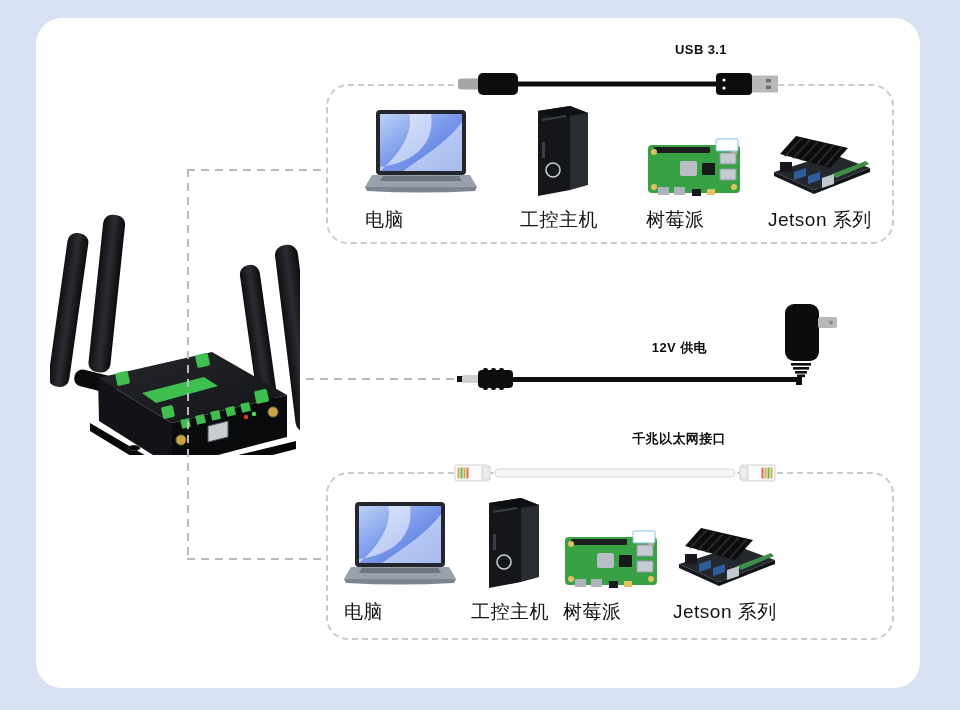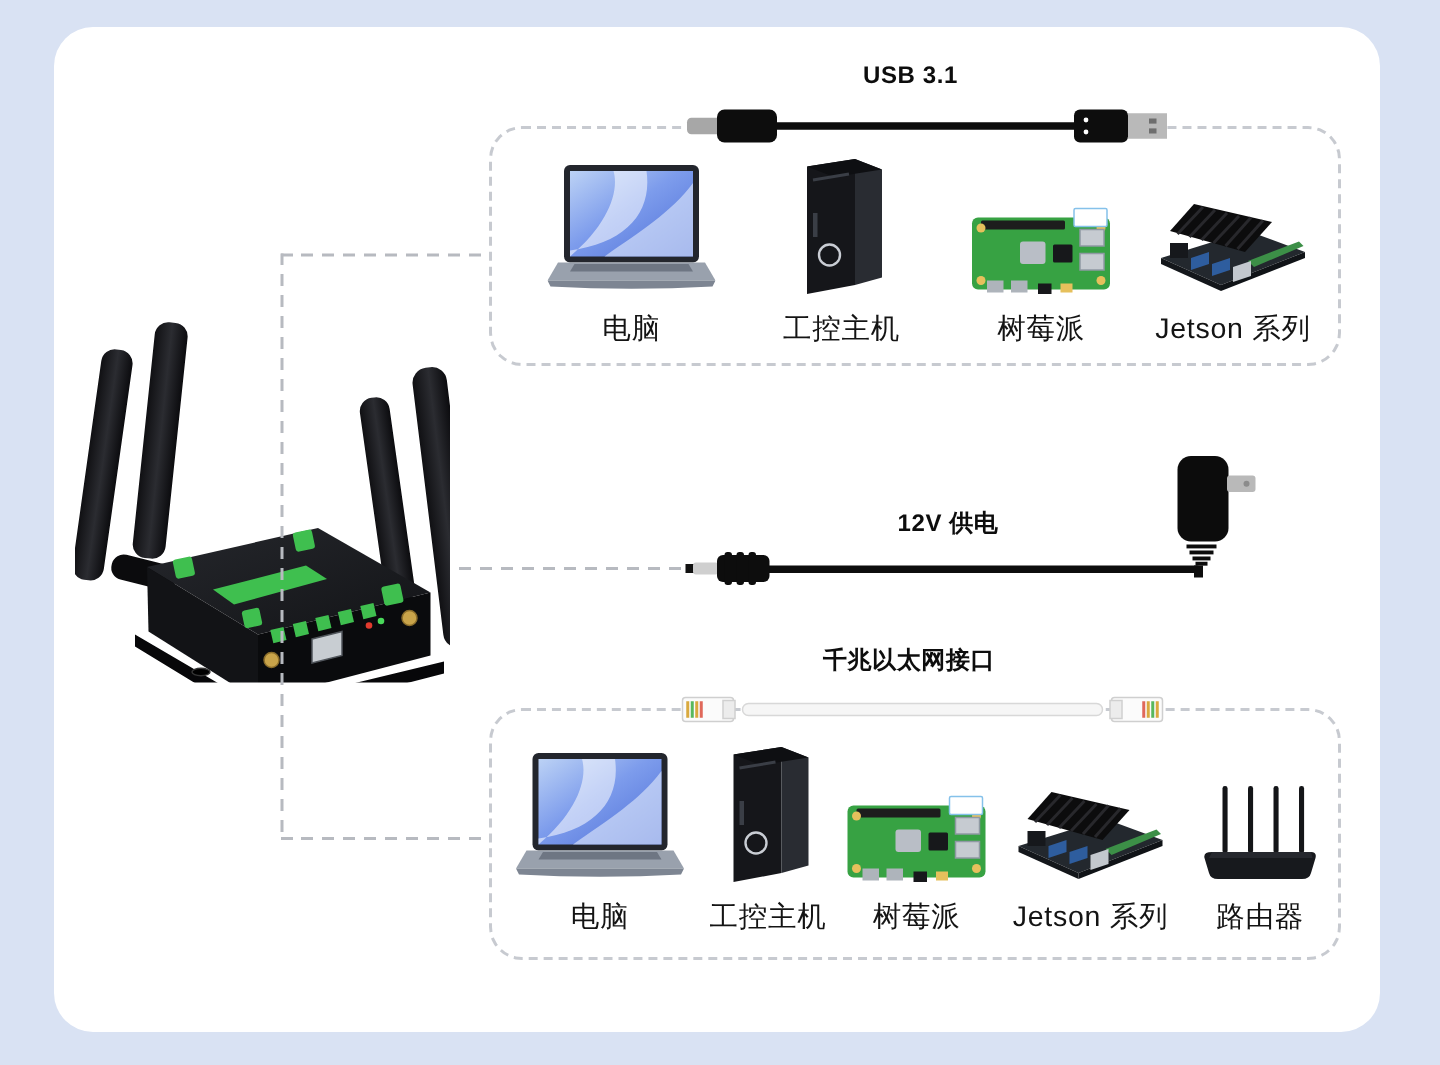--- a/index.html
+++ b/index.html
@@ -21,26 +21,26 @@
   .dash-h {
     position:absolute; height:2px; z-index:6;
     background:repeating-linear-gradient(90deg,#b7bac0 0 8px,transparent 8px 14px);
   }
   .dash-v {
     position:absolute; width:2px; z-index:6;
     background:repeating-linear-gradient(180deg,#b7bac0 0 8px,transparent 8px 14px);
   }
   .dash-low { z-index:3; }
   .stitle {
-    position:absolute; width:240px; text-align:center; z-index:2;
-    font-size:16px; font-weight:600; letter-spacing:0.4px; color:#0d0d0d;
+    position:absolute; width:240px; text-align:right; z-index:2;
+    font-size:13px; font-weight:600; letter-spacing:0.4px; color:#0d0d0d;
     white-space:nowrap;
   }
   .fig {
-    position:absolute; display:flex; flex-direction:column; align-items:center;margin-top:48px;
+    position:absolute; display:flex; flex-direction:column; margin-top:48px;
   }
   .fig .cap {
     margin-top:10px; height:24px; line-height:24px;
     font-size:19px; font-weight:500; color:#141414; white-space:nowrap;
     letter-spacing:0.5px;
   }
   .abs { position:absolute; }
   svg { display:block; }
   .cable-layer { z-index:7; }
   .device-layer { z-index:5; }
@@ -153,21 +153,21 @@
     <rect x="78" y="13.5" width="200" height="5" fill="#0d0d0d"></rect>
     <rect x="276" y="5" width="36" height="22" rx="4" fill="#0d0d0d"></rect>
     <circle cx="284" cy="12" r="1.6" fill="#ffffff"></circle>
     <circle cx="284" cy="20" r="1.6" fill="#ffffff"></circle>
     <rect x="312" y="7.5" width="26" height="17" fill="#b9b9b9"></rect>
     <rect x="326" y="11" width="5" height="3.4" fill="#6e6e6e"></rect>
     <rect x="326" y="17.6" width="5" height="3.4" fill="#6e6e6e"></rect>
   </svg>
 </div>
 
-<div class="stitle" style="left:512px; top:339px;">12V 供电</div>
+<div class="stitle" style="left:467px; top:339px;">12V 供电</div>
 
 <div class="pw-cable"></div>
 
 <div class="abs cable-layer" style="left:455px; top:366px;">
   <svg width="62" height="26" viewBox="0 0 62 26">
     <rect x="2" y="10" width="6" height="6" fill="#111111"></rect>
     <rect x="7" y="9" width="17" height="8" rx="2" fill="#cfcfcf"></rect>
     <rect x="23" y="4" width="35" height="18" rx="4" fill="#0d0d0d"></rect>
     <rect x="28" y="2" width="5" height="22" rx="2" fill="#0d0d0d"></rect>
     <rect x="36" y="2" width="5" height="22" rx="2" fill="#0d0d0d"></rect>
@@ -267,33 +267,20 @@
         <line x1="74" y1="13" x2="57" y2="32" stroke="#28282c" stroke-width="2"></line>
         <rect x="12" y="28" width="12" height="10" fill="#16181c"></rect>
         <polygon points="26,38 38,34 38,42 26,46" fill="#2e5d9e"></polygon>
         <polygon points="40,42 52,38 52,46 40,50" fill="#2e5d9e"></polygon>
         <polygon points="54,44 66,40 66,50 54,54" fill="#c3c8ce"></polygon>
       </svg>
     </span>
     <div class="cap">Jetson 系列</div>
   </div>
 
-  <div class="fig" style="left:474px; bottom:14px;">
-    <span>
-      <svg width="76" height="66" viewBox="0 0 76 66">
-        <rect x="13" y="0" width="3.4" height="45" rx="1.6" fill="#141518"></rect>
-        <rect x="30" y="0" width="3.4" height="45" rx="1.6" fill="#141518"></rect>
-        <rect x="47" y="0" width="3.4" height="45" rx="1.6" fill="#141518"></rect>
-        <rect x="64" y="0" width="3.4" height="45" rx="1.6" fill="#141518"></rect>
-        <path d="M6,44 L72,44 Q76,44 75,48 L72,58 Q71,62 66,62 L10,62 Q5,62 4,58 L1,48 Q0,44 6,44 Z" fill="#17191d"></path>
-        <path d="M6,44 L72,44 L73,48 L4,48 Z" fill="#26282e"></path>
-      </svg>
-    </span>
-    <div class="cap">路由器</div>
-  </div>
 </div>
 
 <div class="abs cable-layer" style="left:440px; top:458px;">
   <svg width="350" height="30" viewBox="0 0 350 30">
     <rect x="55" y="11" width="240" height="8" rx="4" fill="#f6f6f6" stroke="#d8d8d8"></rect>
     <g>
       <rect x="15" y="7" width="34" height="16" rx="2" fill="#fbfbfb" stroke="#cfcfcf"></rect>
       <rect x="17.5" y="9.5" width="2" height="11" fill="#d9a93e"></rect>
       <rect x="20.5" y="9.5" width="2" height="11" fill="#58b85c"></rect>
       <rect x="23.5" y="9.5" width="2" height="11" fill="#d9a93e"></rect>

